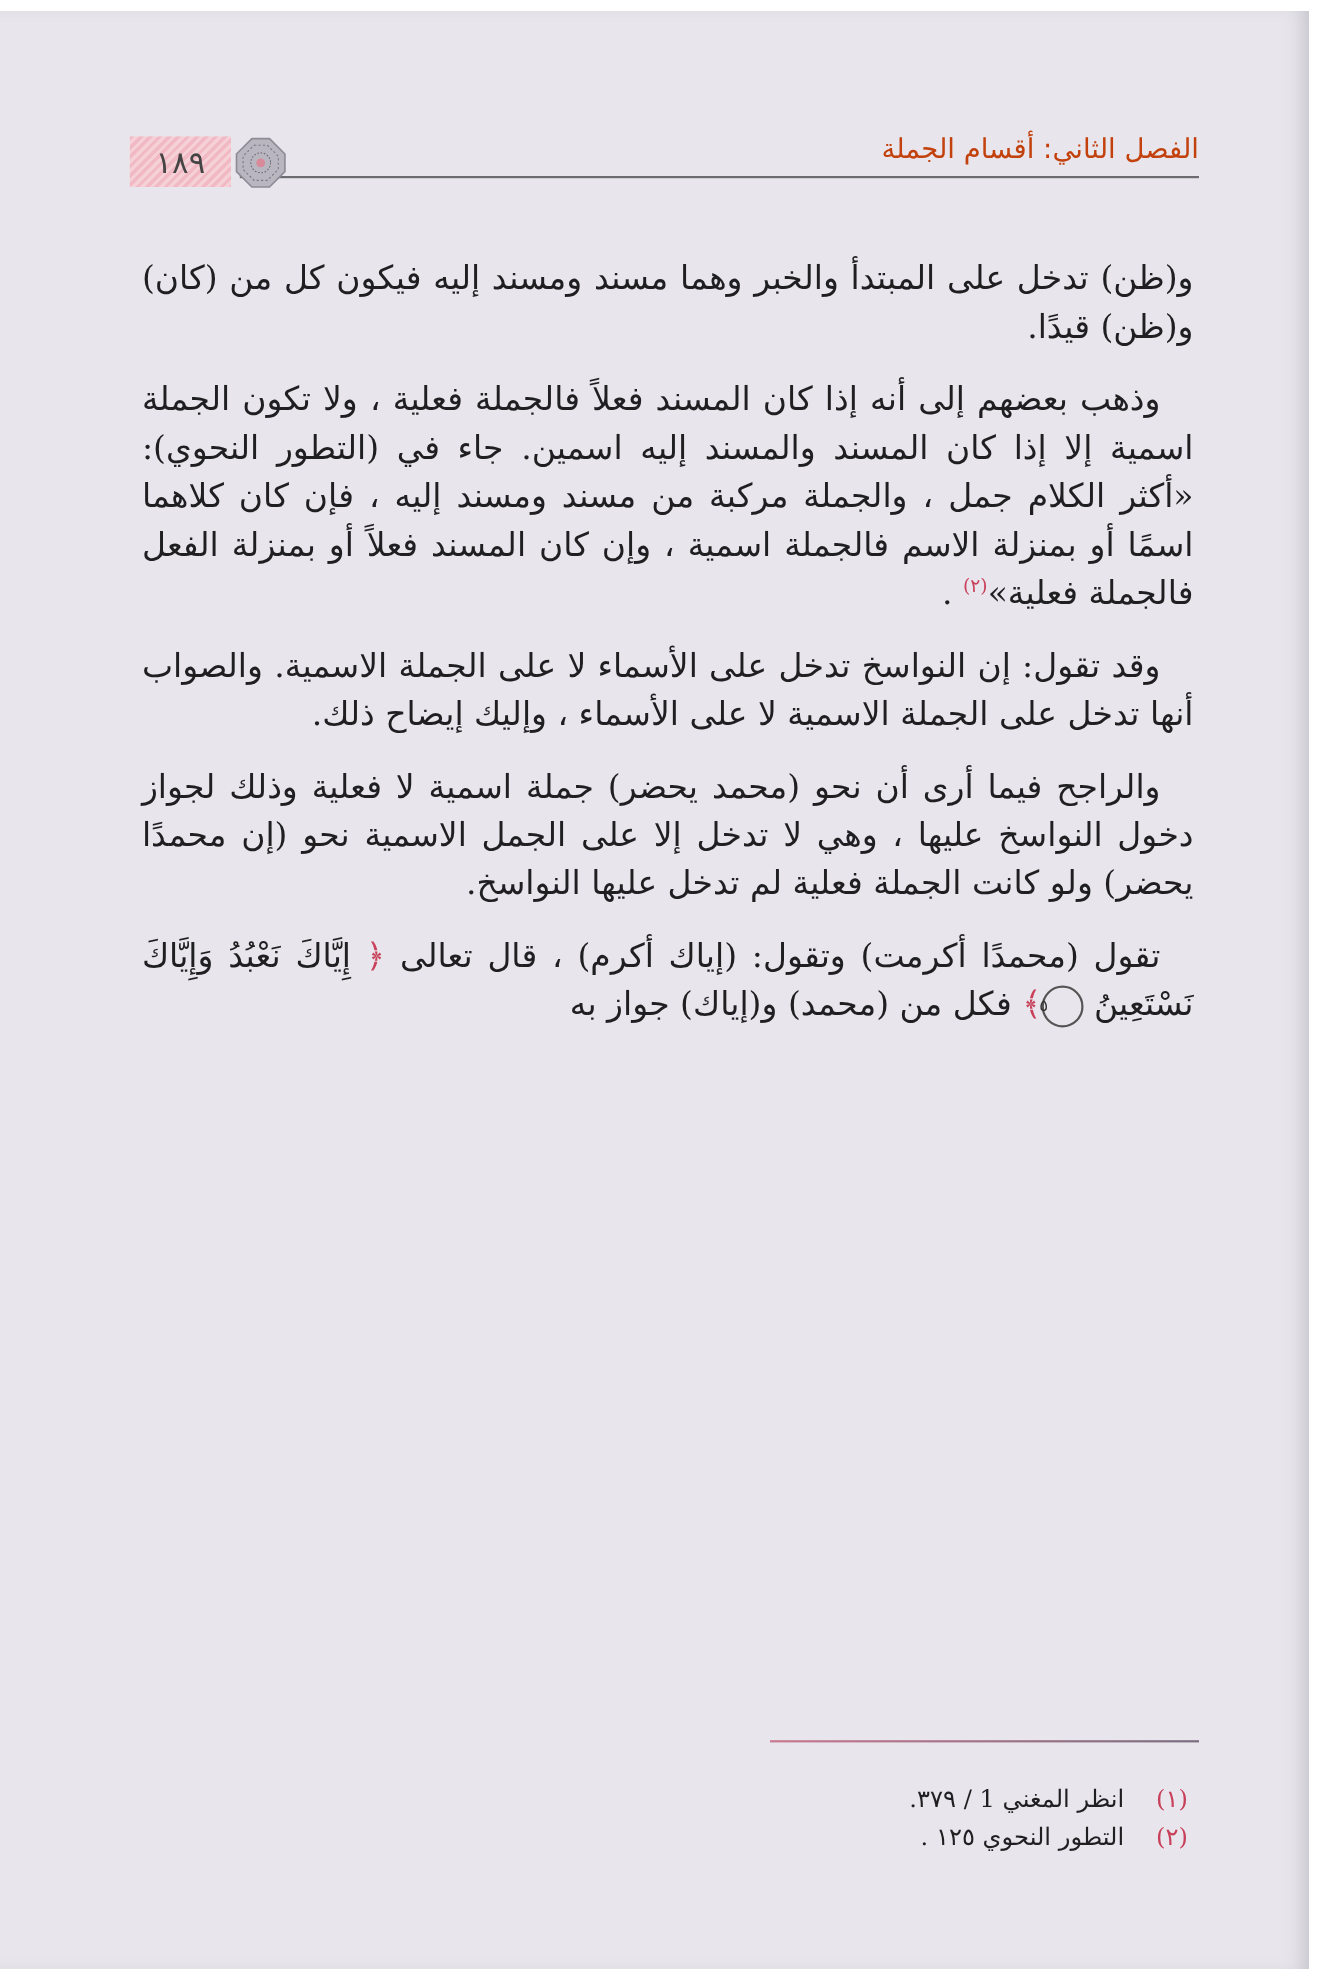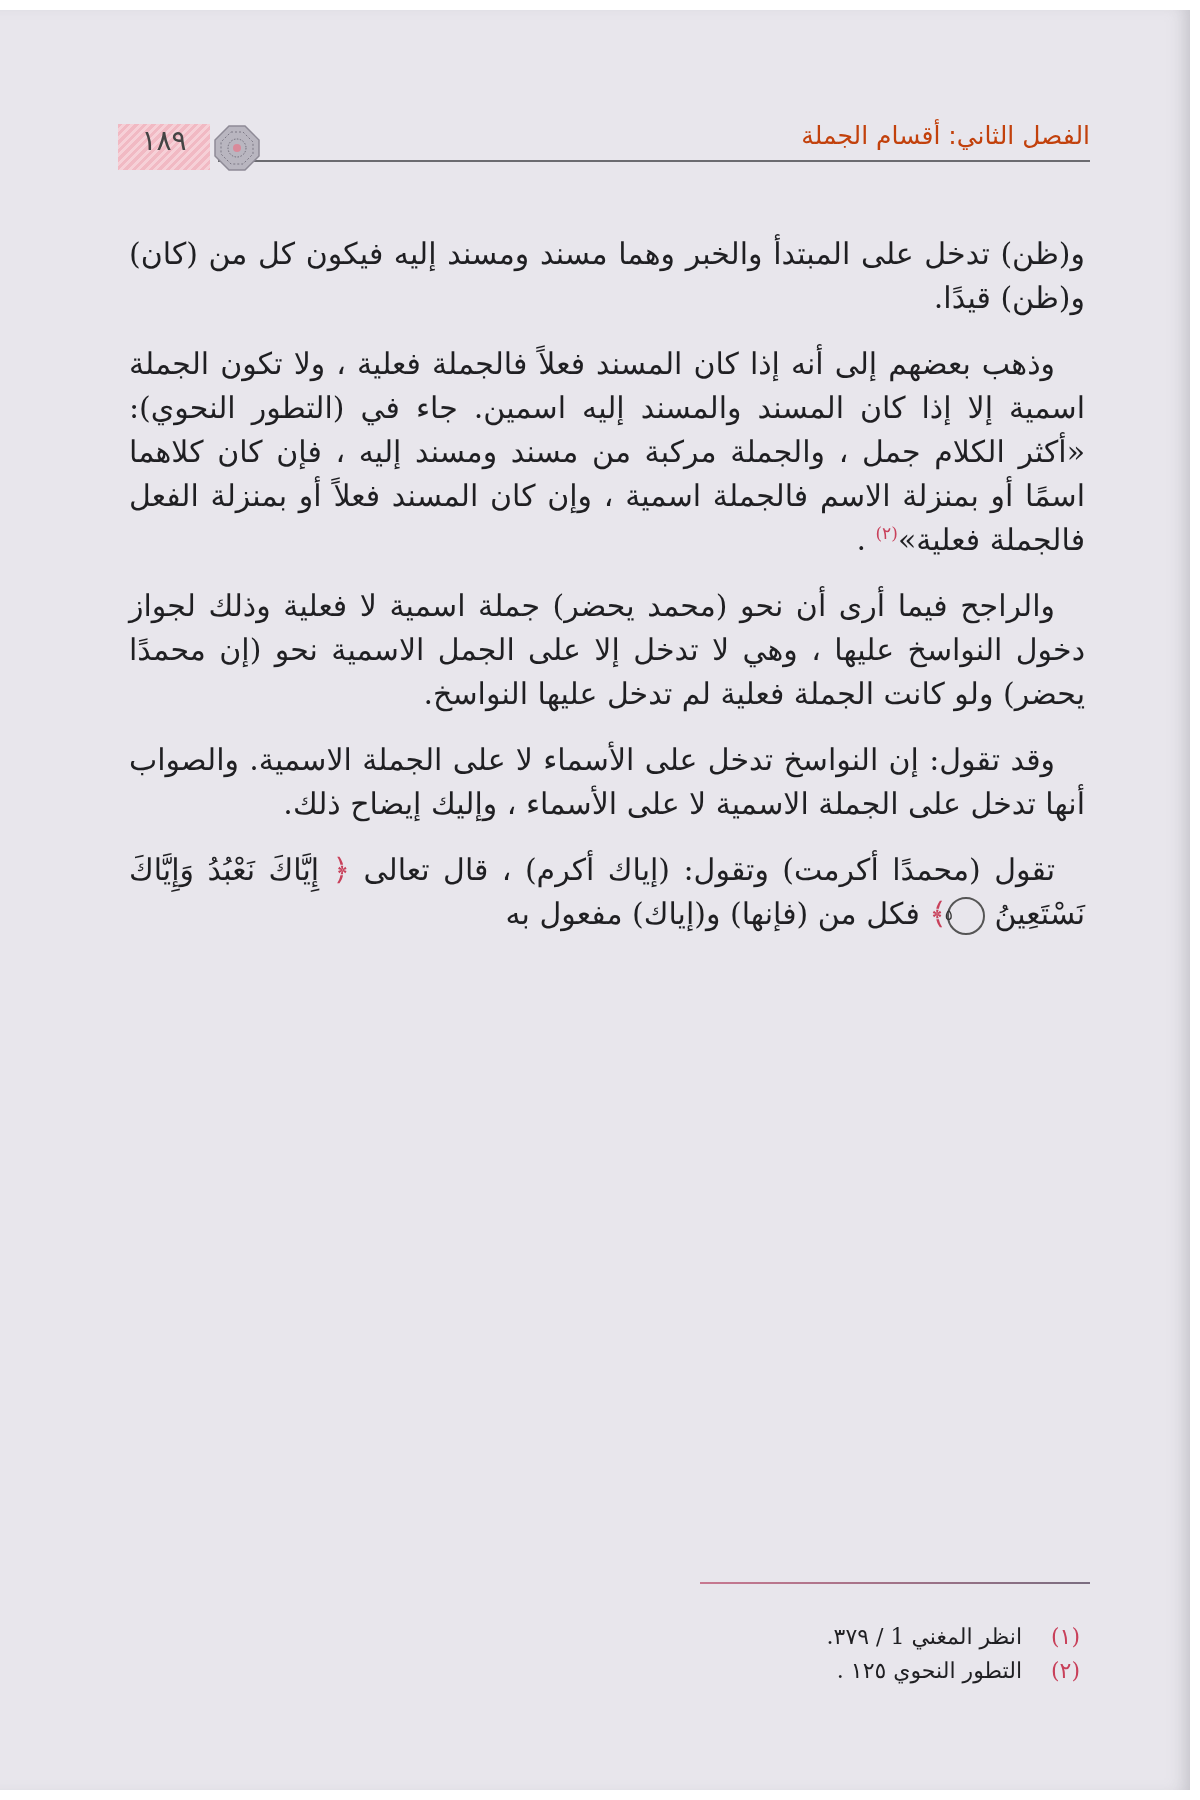--- a/index.html
+++ b/index.html
@@ -50,20 +50,21 @@
       background: #6b6b70;
     }
     .page-number-badge {
       position: absolute;
       left: 0;
       top: 8px;
       width: 92px;
       height: 46px;
       background: repeating-linear-gradient(135deg, #f1b9c3 0 3px, #f6d0d7 3px 6px);
       display: flex;
+      align-items: center;
       justify-content: center;
       direction: ltr;
     }
     .page-number {
       font-family: "DejaVu Sans", "Liberation Sans", sans-serif;
       font-size: 28px;
       color: #444;
       letter-spacing: 2px;
     }
     .ornament {
@@ -168,31 +169,31 @@
       <span>و(ظن) تدخل على المبتدأ والخبر وهما مسند ومسند إليه فيكون كل من (كان) و(ظن) قيدًا.</span>
     </p>
 
 
 
     <p class="para indent">
       <span>وذهب بعضهم إلى أنه إذا كان المسند فعلاً فالجملة فعلية ، ولا تكون الجملة اسمية إلا إذا كان المسند والمسند إليه اسمين. جاء في (التطور النحوي): «أكثر الكلام جمل ، والجملة مركبة من مسند ومسند إليه ، فإن كان كلاهما اسمًا أو بمنزلة الاسم فالجملة اسمية ، وإن كان المسند فعلاً أو بمنزلة الفعل فالجملة فعلية»</span><span class="fn-ref">(٢)</span><span> .</span>
     </p>
 
     <p class="para indent">
+      <span>وقد تقول: إن النواسخ تدخل على الأسماء لا على الجملة الاسمية. والصواب أنها تدخل على الجملة الاسمية لا على الأسماء ، وإليك إيضاح ذلك.</span>
+    </p>
+
+    <p class="para indent">
       <span>والراجح فيما أرى أن نحو (محمد يحضر) جملة اسمية لا فعلية وذلك لجواز دخول النواسخ عليها ، وهي لا تدخل إلا على الجمل الاسمية نحو (إن محمدًا يحضر) ولو كانت الجملة فعلية لم تدخل عليها النواسخ.</span>
-    </p>
-
-    <p class="para indent">
-      <span>وقد تقول: إن النواسخ تدخل على الأسماء لا على الجملة الاسمية. والصواب أنها تدخل على الجملة الاسمية لا على الأسماء ، وإليك إيضاح ذلك.</span>
     </p>
 
     <p class="para indent">
       <span>تقول (محمدًا أكرمت) وتقول: (إياك أكرم) ، قال تعالى </span><span class="quran-bracket">﴿</span>
       <span>إِيَّاكَ نَعْبُدُ وَإِيَّاكَ نَسْتَعِينُ</span>
-      <span class="ayah-marker">٥</span><span class="quran-bracket">﴾</span><span> فكل من (فإنها) و(إياك) مفعول به</span>
+      <span class="ayah-marker">٥</span><span class="quran-bracket">﴾</span><span> فكل من (محمد) و(إياك) جواز به</span>
     </p>
   </div>
 
   <div class="footnote-rule"></div>
 
   <div class="footnotes">
     <div class="footnote">
       <span class="footnote-num">(١)</span>
       <span>انظر المغني 1 / ٣٧٩.</span>
     </div>

